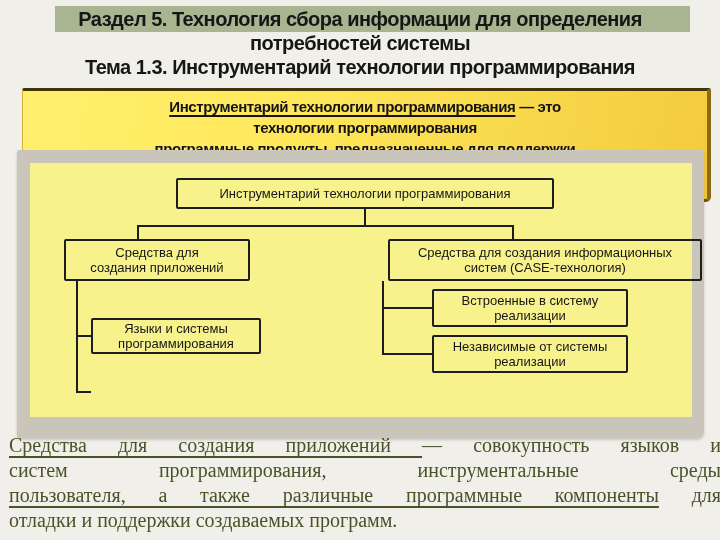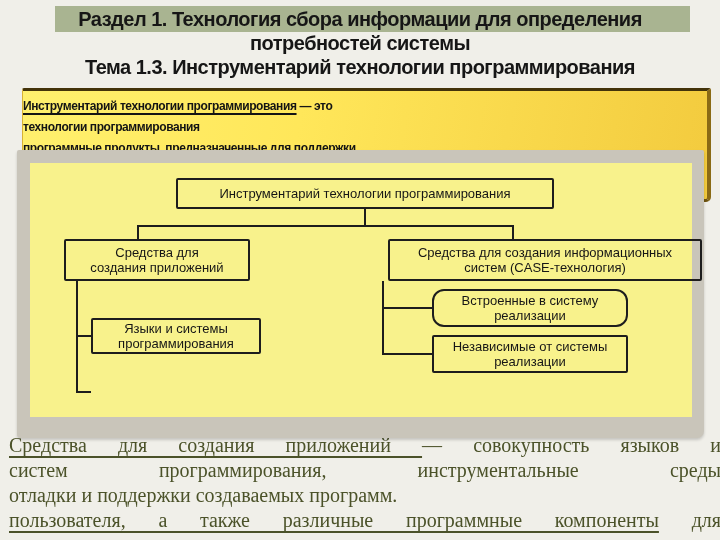--- a/index.html
+++ b/index.html
@@ -26,22 +26,22 @@
   
   .def-box{
     position:absolute;left:22px;top:88px;width:689px;height:114px;
     box-sizing:border-box;z-index:1;
     background:linear-gradient(100deg,#fff06e 0%,#ffe75a 40%,#f3cb3e 100%);
     border-top:3px solid #43330a;
     border-right:4px solid #8a6a15;
     border-bottom:3px solid #6e5410;
     border-left:1px solid #d8b133;
     border-radius:2px 2px 5px 3px;
-    color:#141414;
-    font-weight:bold;font-size:12px;line-height:21px;
+    text-align:center;color:#141414;
+    font-weight:bold;font-size:15px;line-height:21px;
     letter-spacing:-0.4px;
     padding-top:5px;
   }
   .def-underline{
     text-decoration:underline;
     text-decoration-thickness:2px;
     text-underline-offset:3px;
   }
 
   
@@ -64,21 +64,21 @@
     white-space:pre-line;
   }
   .conn{position:absolute;background:#1d1d1d;}
 
   
   .node-root       {left:146px;top:15px; width:378px;height:31px;}
   .node-apps       {left:34px; top:76px; width:186px;height:42px;}
   .node-case       {left:318px;top:76px; width:314px;height:42px;margin-left:40px;}
   .node-languages  {left:61px; top:155px;width:170px;height:36px;}
   .node-user-env   {left:61px; top:211px;width:170px;height:36px;}
-  .node-embedded   {left:402px;top:126px;width:196px;height:38px;border-radius:12px;}
+  .node-embedded   {left:402px;top:126px;width:196px;height:38px;}
   .node-independent{left:402px;top:172px;width:196px;height:38px;}
 
   .c-root-stub {left:334px;top:46px;width:2px;height:16px;}
   .c-hline     {left:107px;top:62px;width:377px;height:2px;}
   .c-stub-left {left:107px;top:62px;width:2px;height:14px;}
   .c-stub-right{left:482px;top:62px;width:2px;height:14px;}
   .c-ltrunk    {left:46px; top:118px;width:2px;height:112px;}
   .c-lelbow1   {left:46px; top:172px;width:15px;height:2px;}
   .c-lelbow2   {left:46px; top:228px;width:15px;height:2px;}
   .c-rtrunk    {left:352px;top:118px;width:2px;height:74px;}
@@ -100,21 +100,21 @@
     text-underline-offset:4px;
   }
 </style>
 </head>
 <body>
 
 <div class="slide">
 
   <div class="header-band"></div>
   <div class="title-block">
-    <div>Раздел 1. Технология сбора информации для определения</div>
+    <div>Раздел 5. Технология сбора информации для определения</div>
     <div>потребностей системы</div>
     <div>Тема 1.3. Инструментарий технологии программирования</div>
   </div>
 
   <div class="def-box">
     <div><span class="def-underline">Инструментарий технологии программирования</span><span> — это</span></div>
     <div>технологии программирования</div>
     <div>программные продукты, предназначенные для поддержки</div>
   </div>
 
@@ -146,17 +146,17 @@
 реализации</div>
       <div class="node node-independent">Независимые от системы
 реализации</div>
 
     </div>
   </div>
 
   <div class="bottom-paragraph">
     <div class="p-line just"><span class="p-underline">Средства для создания приложений </span><span>— совокупность языков и</span></div>
     <div class="p-line just">систем программирования, инструментальные среды</div>
+    <div class="p-line just"><span class="p-underline">пользователя, а также различные программные компоненты</span><span> для</span></div>
     <div class="p-line">отладки и поддержки создаваемых программ.</div>
-    <div class="p-line just"><span class="p-underline">пользователя, а также различные программные компоненты</span><span> для</span></div>
   </div>
 
 </div>
 
 </body></html>

